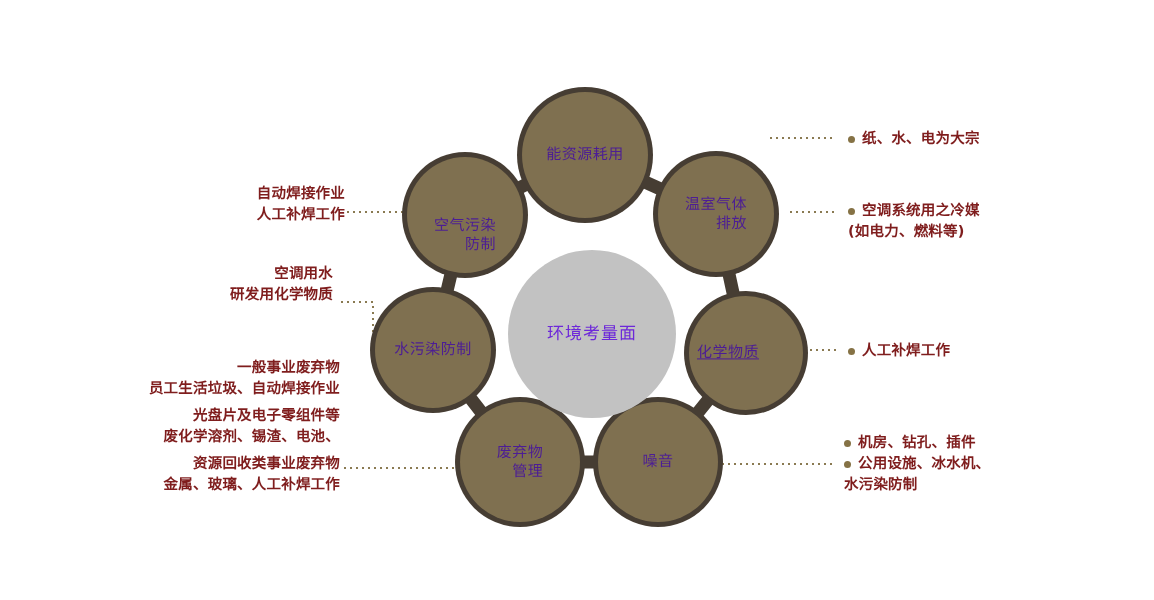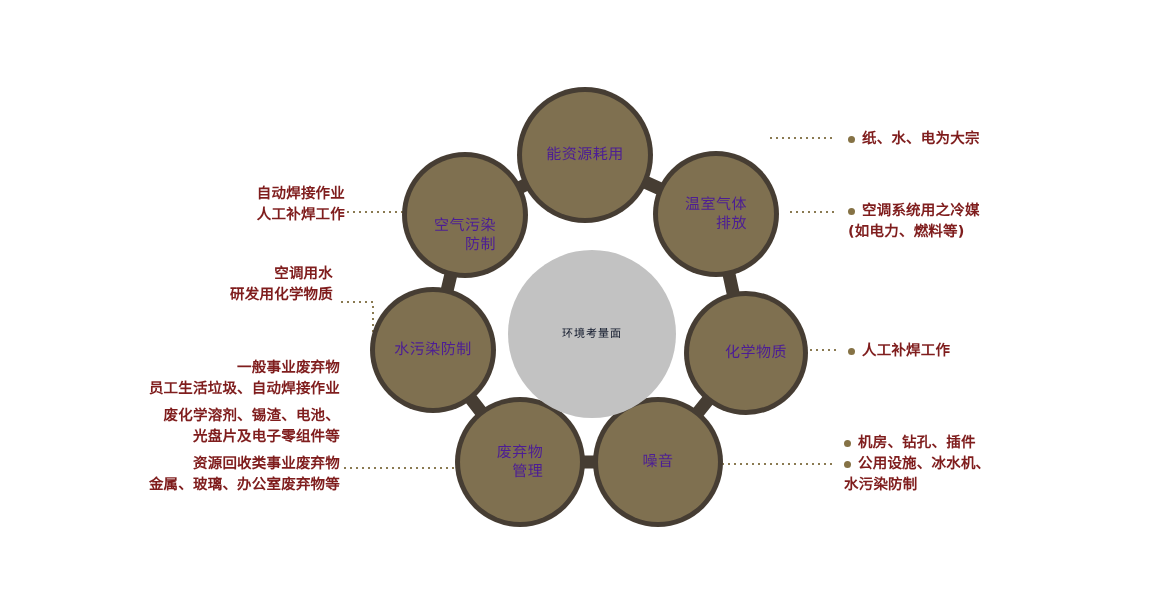--- a/index.html
+++ b/index.html
@@ -33,22 +33,22 @@
     line-height: 1.28;
   }
   .node-text {
     color: #4c1d95;
     font-size: 15px;
     text-align: right;
     transform: translate(-50%, -50%);
     letter-spacing: 0.5px;
   }
   .hub-text {
-    color: #0f172a;
-    font-size: 11px;
+    color: #6d28d9;
+    font-size: 17px;
     text-align: right;
     transform: translate(-50%, -50%);
     letter-spacing: 1px;
   }
   .callout {
     position: absolute;
     font-size: 14.5px;
     font-weight: bold;
     color: #7f1d1d;
     line-height: 1.45;
@@ -139,21 +139,21 @@
       </g>
     <g id="hub-layer">
         <circle cx="592" cy="334" r="84" fill="#c2c2c2"></circle>
       </g>
   </svg>
 
   <div id="overlay-layer">
       <div class="overlay-text node-text" style="left: 585px; top: 155px;">能资源耗用</div>
       <div class="overlay-text node-text" style="left: 716px; top: 214px;">温室气体
 排放</div>
-      <div class="overlay-text node-text" style="left: 756px; top: 353px;">化学物质</div>
+      <div class="overlay-text node-text" style="left: 728px; top: 353px; text-decoration: underline;">化学物质</div>
       <div class="overlay-text node-text" style="left: 658px; top: 462px;">噪音</div>
       <div class="overlay-text node-text" style="left: 520px; top: 462px;">废弃物
 管理</div>
       <div class="overlay-text node-text" style="left: 433px; top: 350px;">水污染防制</div>
       <div class="overlay-text node-text" style="left: 465px; top: 215px; margin-top: 20px;">空气污染
 防制</div>
       <div class="overlay-text hub-text" style="left: 592px; top: 334px;">环境考量面</div>
       <div class="callout right" style="top: 128px; left: 848px;">
         <div class="bullet-row"><span class="dot"></span><span>纸、水、电为大宗</span></div>
       </div>
@@ -166,25 +166,25 @@
       </div>
       <div class="callout right" style="top: 432px; left: 844px;">
         <div class="bullet-row"><span class="dot"></span><span>机房、钻孔、插件</span></div>
         <div class="bullet-row"><span class="dot"></span><span>公用设施、冰水机、</span></div>
         <div class="sub">水污染防制</div>
       </div>
       <div class="callout left" style="top: 357px; left: 0px; width: 340px;">
         <div class="bullet-row"><span>一般事业废弃物</span></div>
         <div class="sub">员工生活垃圾、自动焊接作业</div>
         <div style="height: 6px;"></div>
+        <div class="sub">光盘片及电子零组件等</div>
         <div class="sub">废化学溶剂、锡渣、电池、</div>
-        <div class="sub">光盘片及电子零组件等</div>
         <div style="height: 6px;"></div>
         <div class="bullet-row"><span>资源回收类事业废弃物</span></div>
-        <div class="sub">金属、玻璃、办公室废弃物等</div>
+        <div class="sub">金属、玻璃、人工补焊工作</div>
       </div>
       <div class="callout left" style="top: 263px; left: 0px; width: 333px;">
         <div class="bullet-row"><span>空调用水</span></div>
         <div class="bullet-row"><span>研发用化学物质</span></div>
       </div>
       <div class="callout left" style="top: 183px; left: 0px; width: 345px;">
         <div class="bullet-row"><span>自动焊接作业</span></div>
         <div class="bullet-row"><span>人工补焊工作</span></div>
       </div>
     </div>

